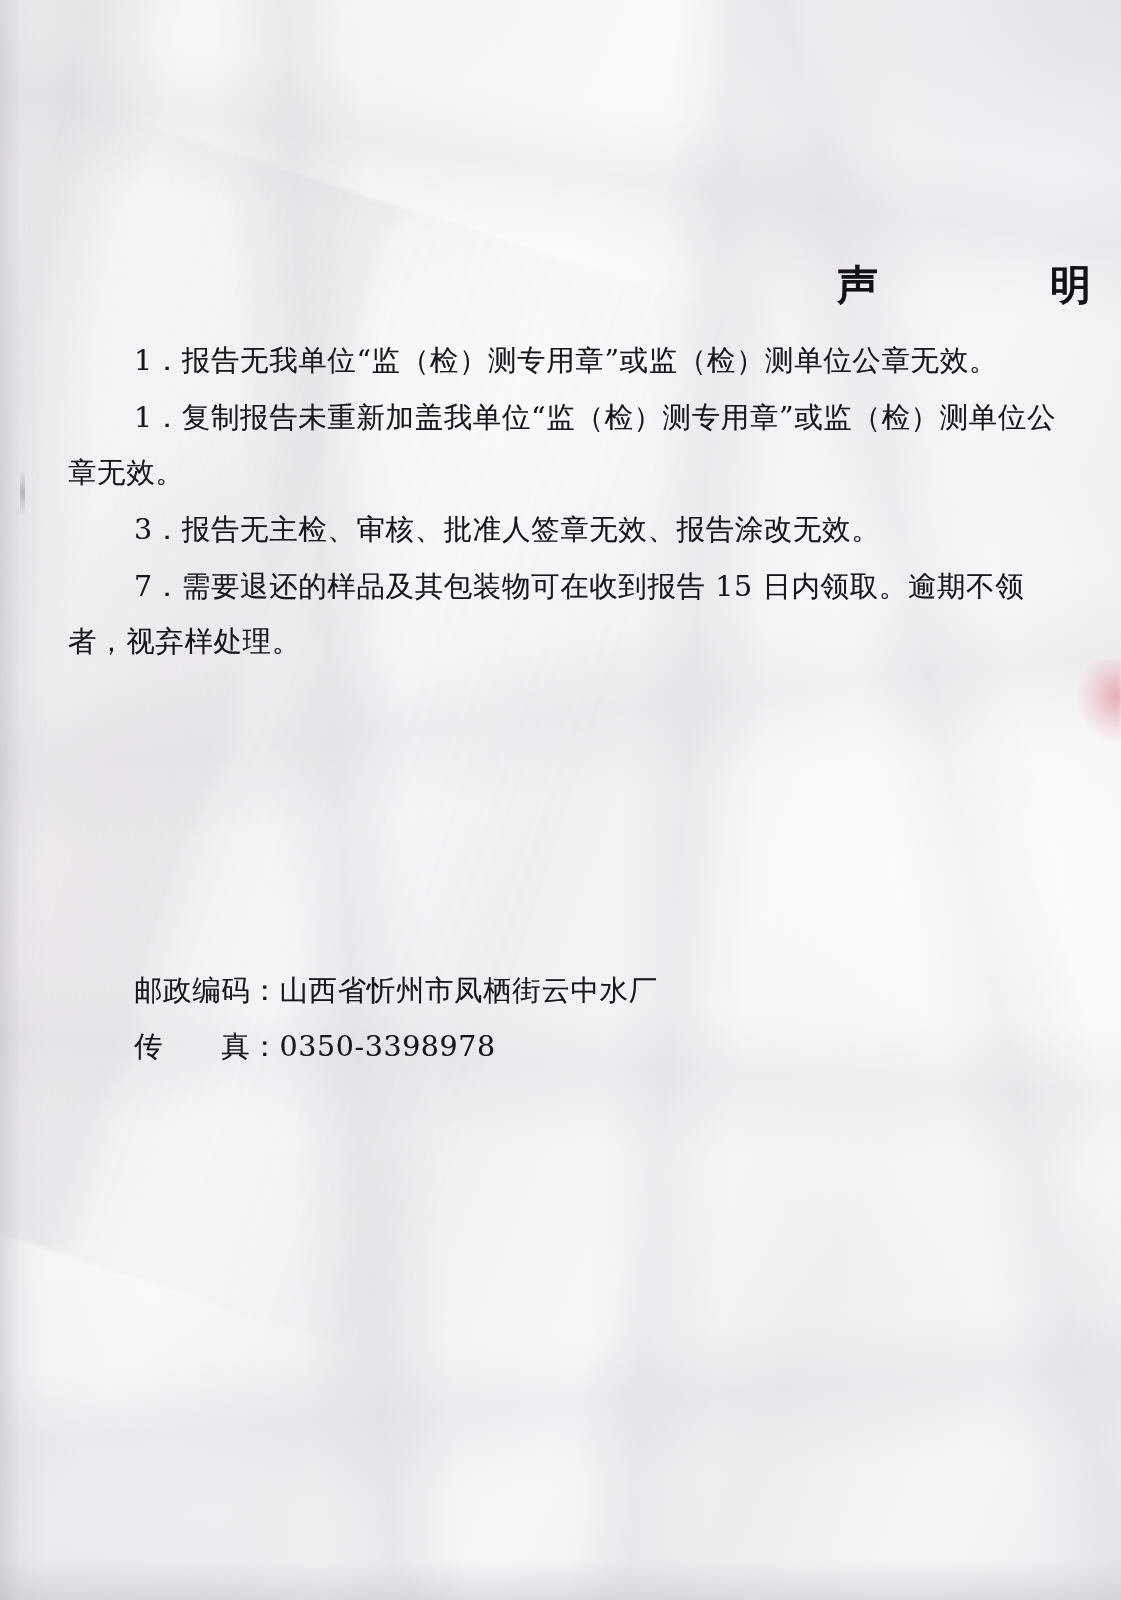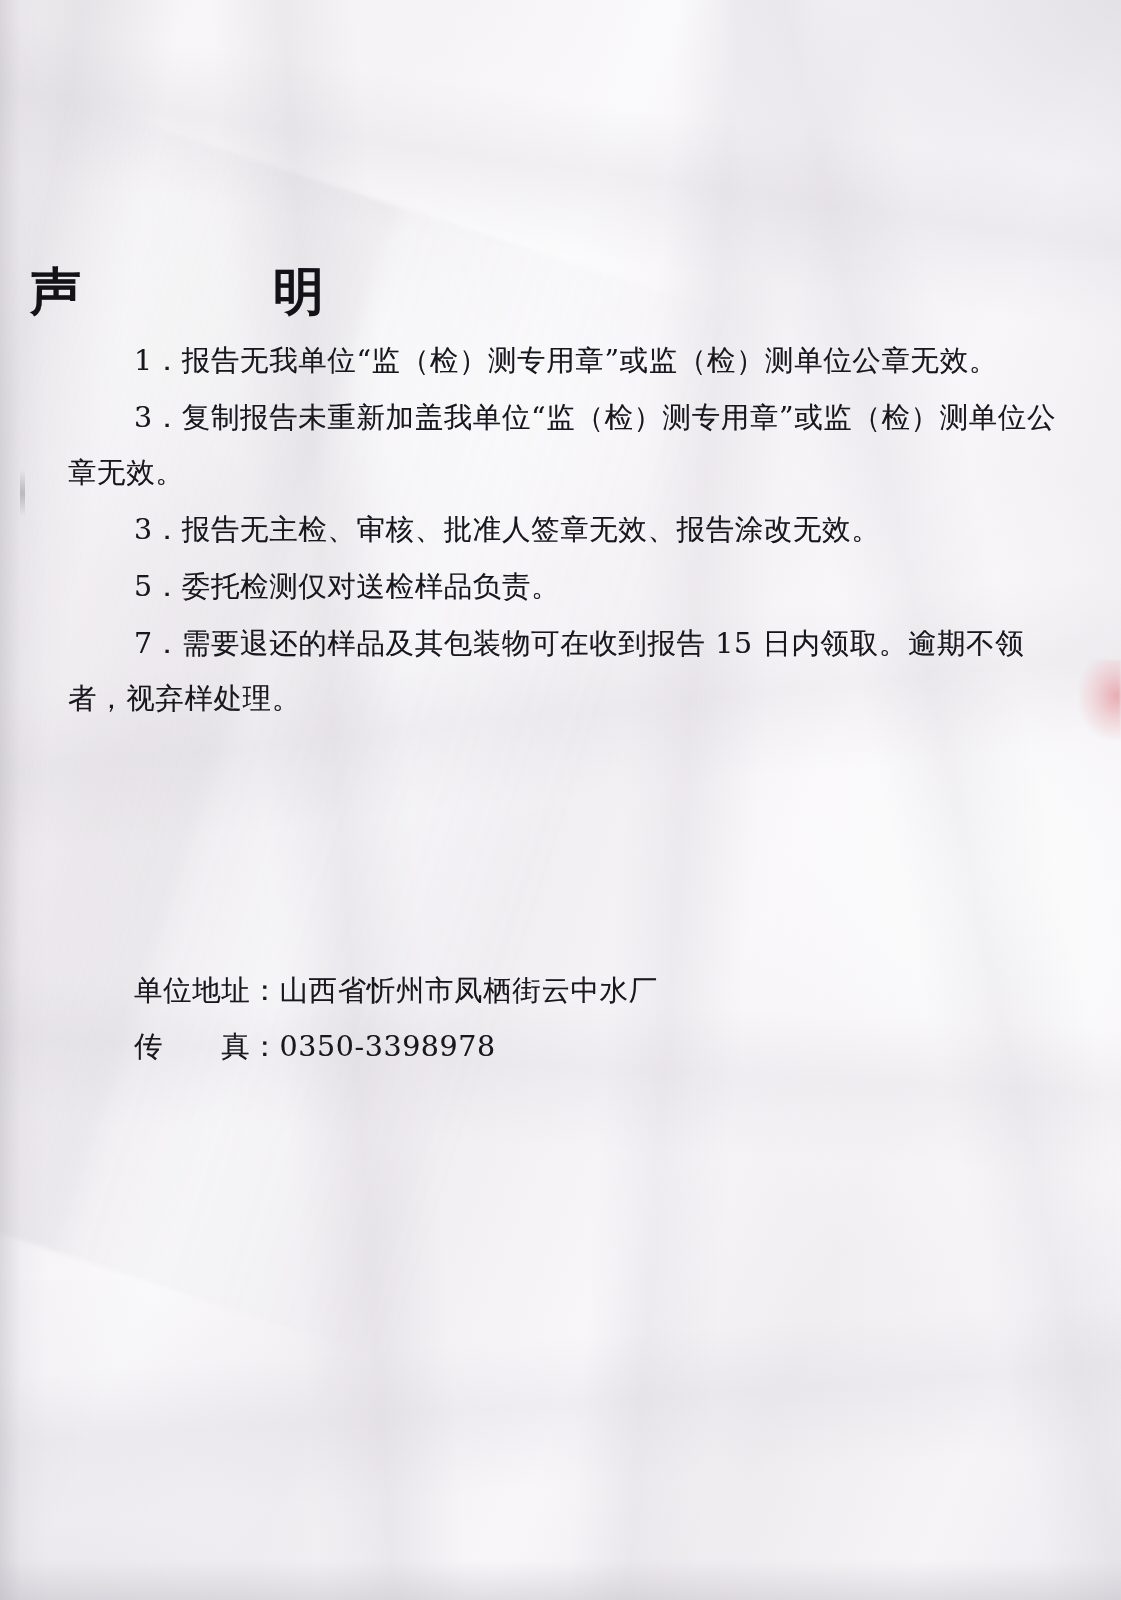--- a/index.html
+++ b/index.html
@@ -92,24 +92,24 @@
     width: 1121px;
     height: 1600px;
     color: #16161c;
   }
 
   .doc-title {
     position: absolute;
     left: 0;
     top: 258px;
     width: 1121px;
-    text-align: left;
+    text-align: right;
     font-family: "DejaVu Sans", "Liberation Sans", sans-serif;
     font-weight: 700;
-    font-size: 51px;
+    font-size: 41px;
     letter-spacing: 30px;
     text-indent: 30px;
     color: #121218;
   }
 
   .body-block {
     position: absolute;
     left: 68px;
     top: 333px;
     width: 990px;
@@ -158,25 +158,24 @@
   <div class="fold edge-bottom"></div>
   <div class="smudge"></div>
   <div class="nick"></div>
 
   <div class="content">
 
     <div class="doc-title">声　　明</div>
 
     <div class="body-block">
       <p class="clause">1．报告无我单位“监（检）测专用章”或监（检）测单位公章无效。</p>
-      <p class="clause">3．复制报告未重新加盖我单位“监（检）测专用章”或监（检）测单位公章无效。</p>
+      <p class="clause">1．复制报告未重新加盖我单位“监（检）测专用章”或监（检）测单位公章无效。</p>
       <p class="clause">3．报告无主检、审核、批准人签章无效、报告涂改无效。</p>
-      <p class="clause">5．委托检测仅对送检样品负责。</p>
       <p class="clause">7．需要退还的样品及其包装物可在收到报告 15 日内领取。逾期不领者，视弃样处理。</p>
     </div>
 
     <div class="contact-block">
-      <p class="contact-line"><span>单位地址：</span><span>山西省忻州市凤栖街云中水厂</span></p>
+      <p class="contact-line"><span>邮政编码：</span><span>山西省忻州市凤栖街云中水厂</span></p>
       <p class="contact-line"><span>传　　真：</span><span>0350-3398978</span></p>
     </div>
 
   </div>
 </div>
 
 </body></html>

